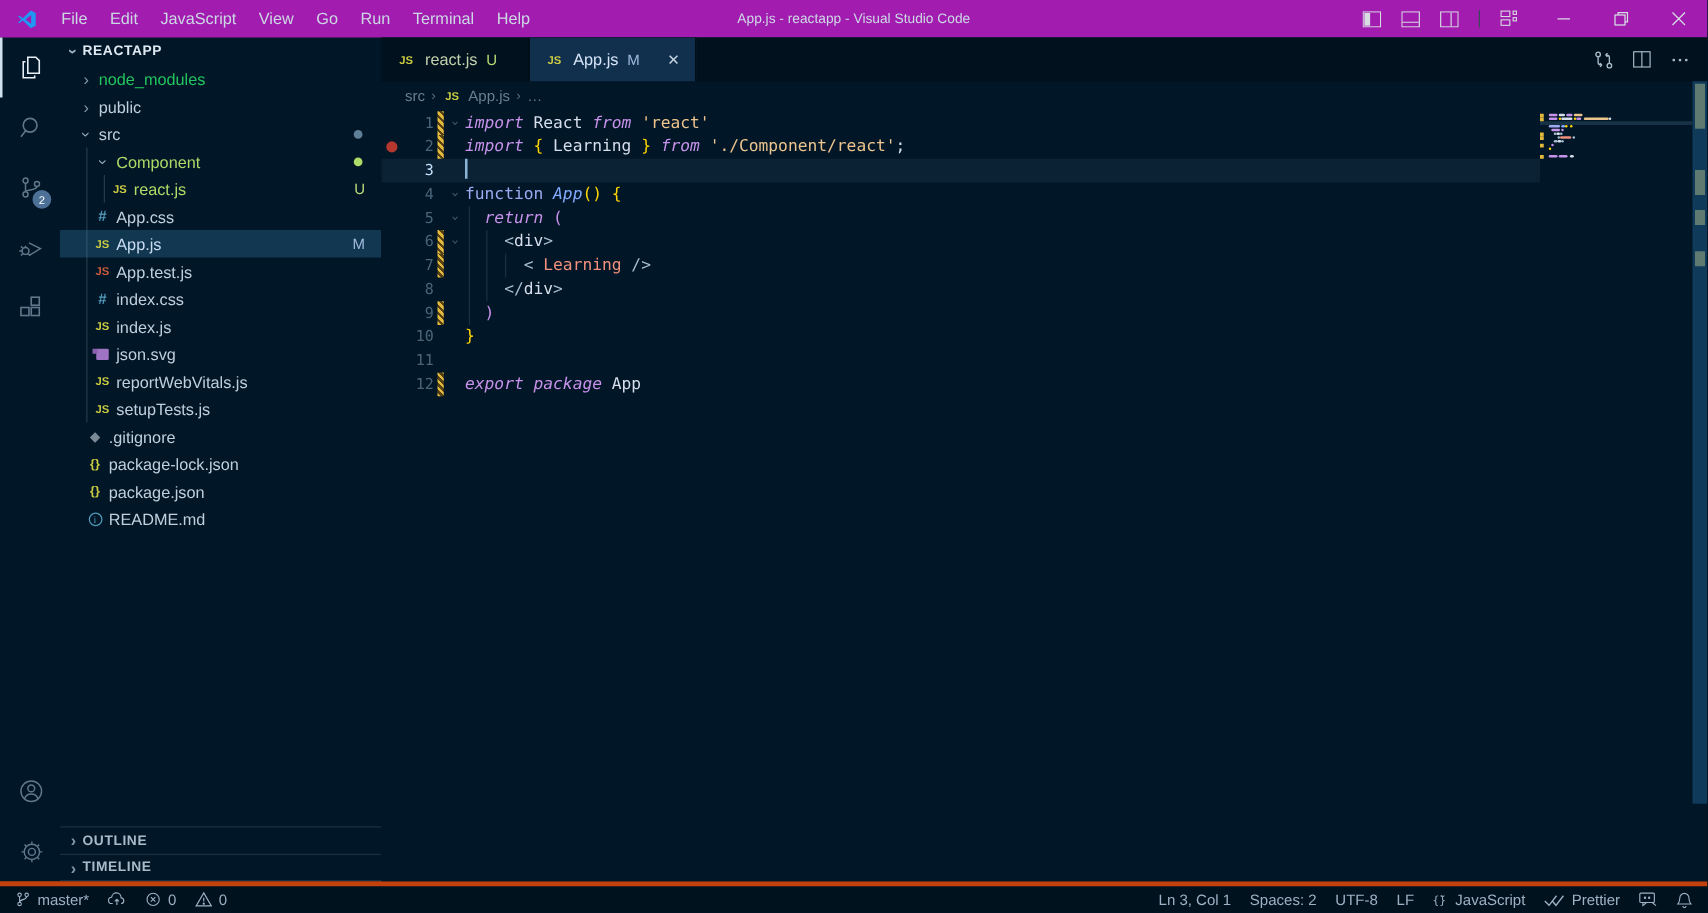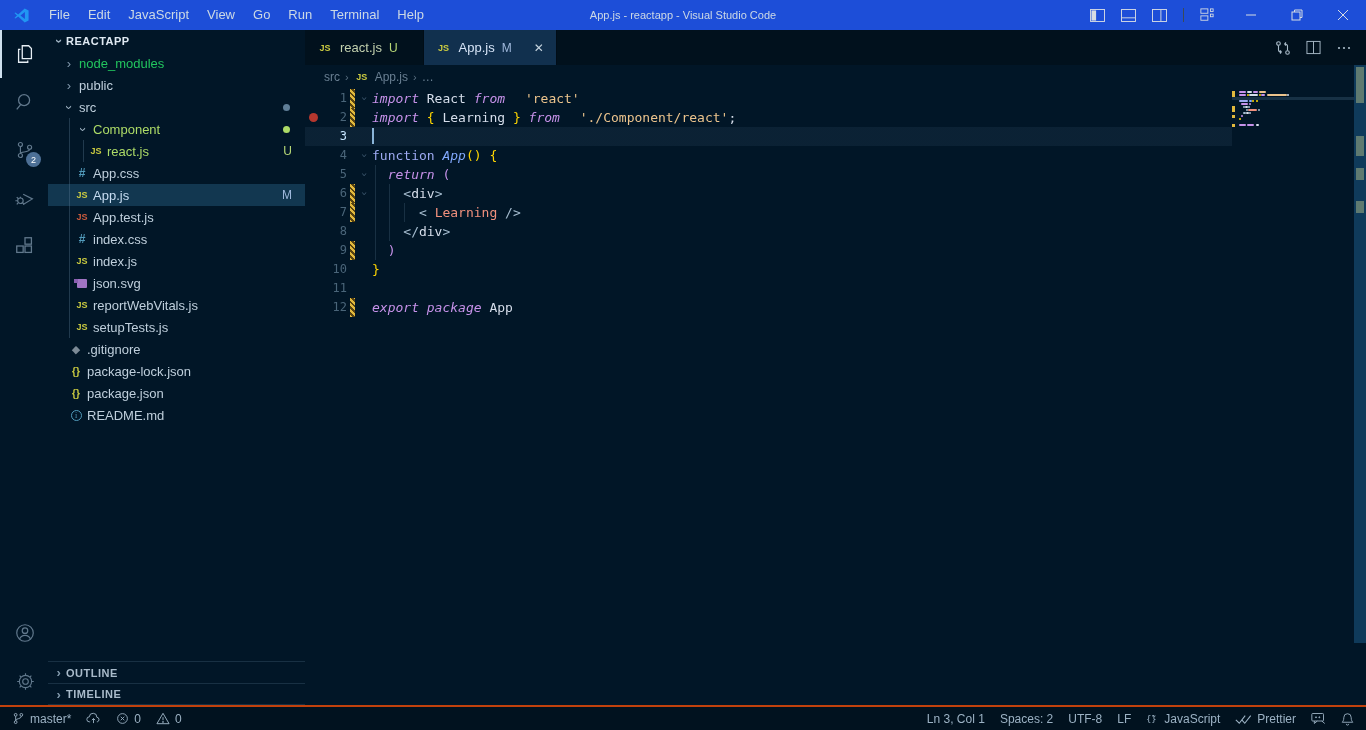--- a/index.html
+++ b/index.html
@@ -1,21 +1,21 @@
 <!DOCTYPE html>
 <html><head>
 <meta charset="utf-8">
 <style>
   * { margin:0; padding:0; box-sizing:border-box; }
   html,body { width:1366px; height:730px; overflow:hidden; background:#011627; }
   body { font-family:"Liberation Sans", sans-serif; -webkit-font-smoothing:antialiased; }
   .app { width:1366px; height:730px; display:flex; flex-direction:column; background:#011627; color:#d6deeb; }
 
   
-  .titlebar { height:30px; background:#1d4ed8; display:flex; align-items:center; position:relative; flex:0 0 30px; }
+  .titlebar { height:30px; background:#a21caf; display:flex; align-items:center; position:relative; flex:0 0 30px; }
   .vslogo { margin:0 10px 0 13px; display:flex; align-items:center; }
   .menubar { display:flex; align-items:center; height:100%; }
   .menu-item { padding:0 9px; font-size:13px; color:#ccd9e4; line-height:30px; cursor:default; }
   .window-title { position:absolute; left:50%; transform:translateX(-50%); font-size:11px; color:#cdd9e5; white-space:nowrap; }
   .tb-right { position:absolute; right:0; top:0; height:30px; display:flex; align-items:center; }
   .layout-icons { display:flex; align-items:center; gap:16px; margin-right:14px; color:#d7dde3; }
   .tb-sep { width:1px; height:14px; background:#3a4a58; }
   .win-btn { width:46px; height:30px; display:flex; align-items:center; justify-content:center; color:#d7dde3; }
 
   
@@ -83,37 +83,37 @@
   .g-mod { width:10px; flex:0 0 10px; display:flex; justify-content:center; }
   .g-mod b { width:5px; height:19px; background:repeating-linear-gradient(45deg,#e2b93d 0 2px,#574312 2px 4px); }
   .g-fold { width:15px; flex:0 0 15px; text-align:center; color:#3f5a70; font-size:11px; }
   .g-fold span { display:inline-block; transform:rotate(90deg); }
   .ltext { white-space:pre; }
   .tok-kw { color:#c792ea; font-style:italic; }
   .tok-st { color:#9daaf2; }
   .tok-fn { color:#82aaff; font-style:italic; }
   .tok-gold { color:#ffd602; }
   .tok-pink { color:#c792ea; }
-  .tok-str { color:#ecc48d;margin-left:12px; }
+  .tok-str { color:#ecc48d; }
   .tok-fg { color:#d6deeb; }
   .tok-tb { color:#a5bccf; }
   .tok-tag { color:#d6deeb; }
   .tok-comp { color:#f0907d; }
   .cursor { display:inline-block; width:2px; height:16px; background:#8ab4d8; vertical-align:-3px; }
   .indent-guide { position:absolute; width:1px; background:rgba(95,126,151,.25); }
 
   .minimap { position:absolute; top:61px; right:12px; width:122px; height:300px; }
   .mm-line { position:absolute; height:2px; border-radius:1px; }
   .mm-mark { position:absolute; left:0; width:3px; height:3px; background:#e2b93d; }
   .mm-cur { position:absolute; left:0; right:0; background:rgba(130,170,210,.18); }
   .scroll-strip { position:absolute; top:35px; right:0; width:12px; height:578px; background:#0f3a5a; }
   .ss-mark { position:absolute; left:2px; width:8px; background:#5f7a70; }
 
   
-  .statusbar { height:25px; flex:0 0 25px; background:#01121f; border-top:2px solid #c2410c; display:flex; align-items:center; justify-content:space-between; padding:0 12px; font-size:12px; color:#9cb2c4; }
+  .statusbar { height:25px; flex:0 0 25px; background:#01121f; border-top:4px solid #c2410c; display:flex; align-items:center; justify-content:space-between; padding:0 12px; font-size:12px; color:#9cb2c4; }
   .sb-left, .sb-right { display:flex; align-items:center; gap:15px; }
   .sb-item { display:flex; align-items:center; gap:5px; cursor:pointer; white-space:nowrap; }
   .sb-item svg { display:block; }
   svg { display:block; }
 </style>
 </head>
 <body>
 
 <div class="app">
 

